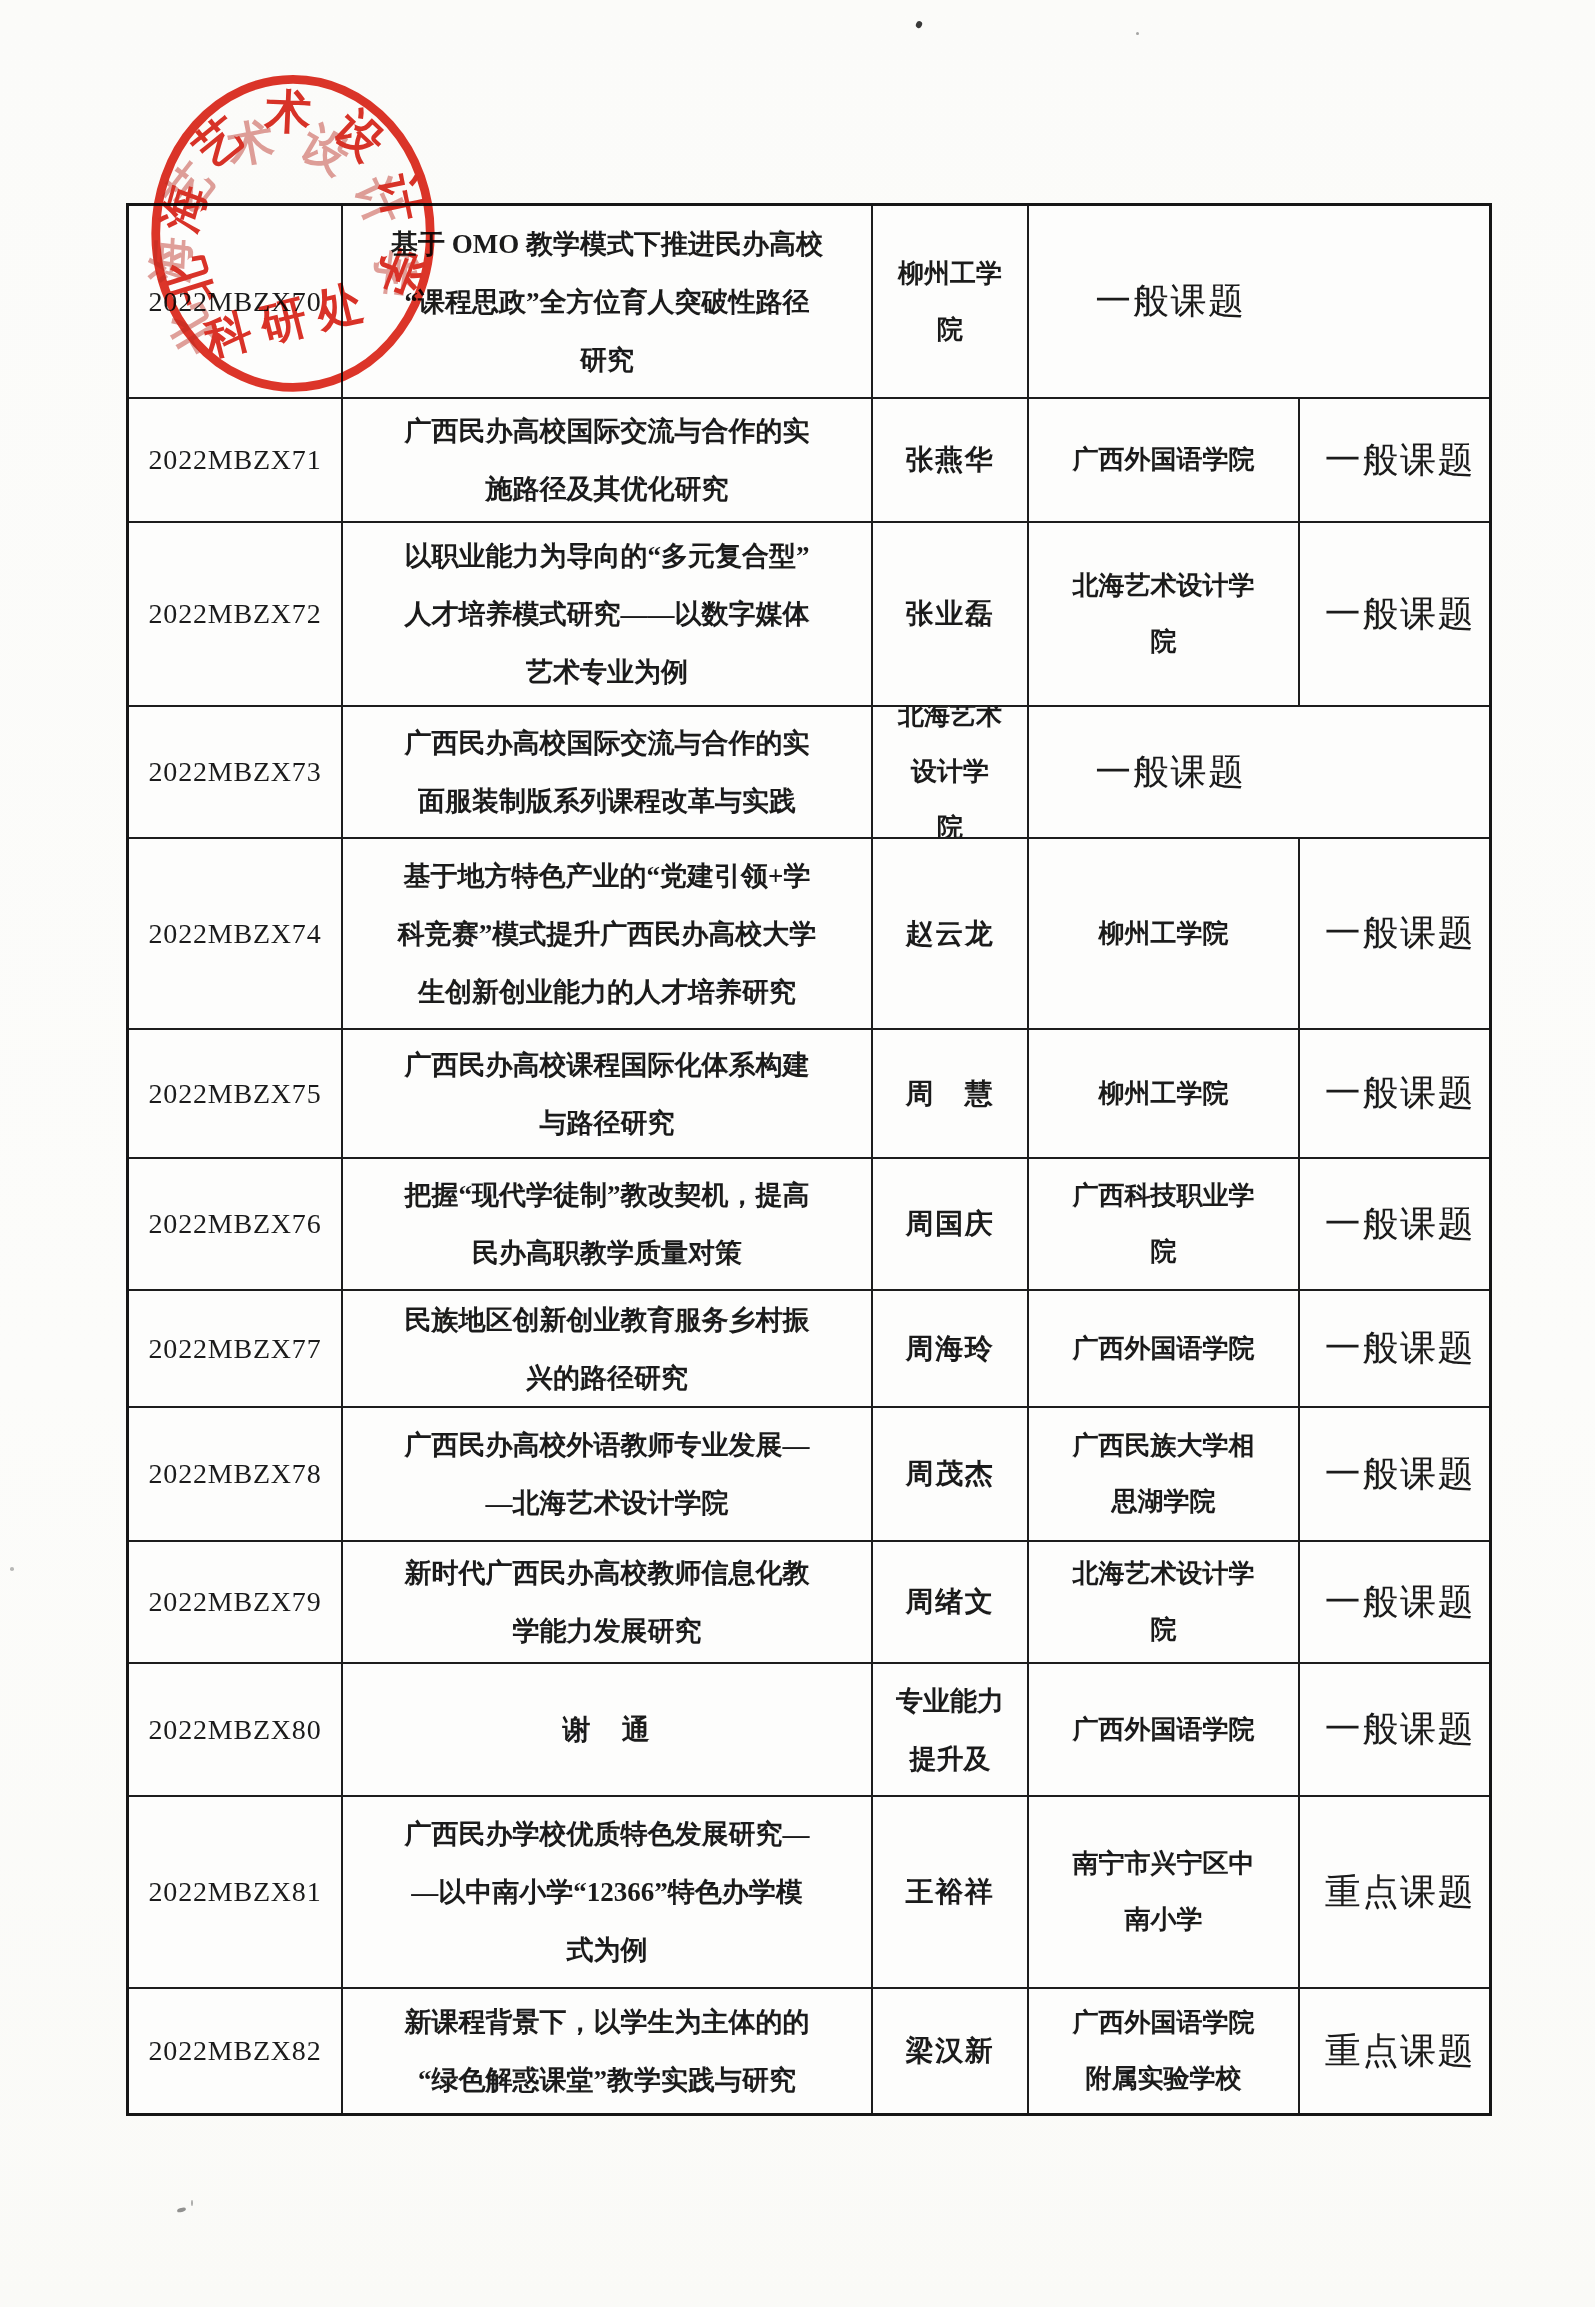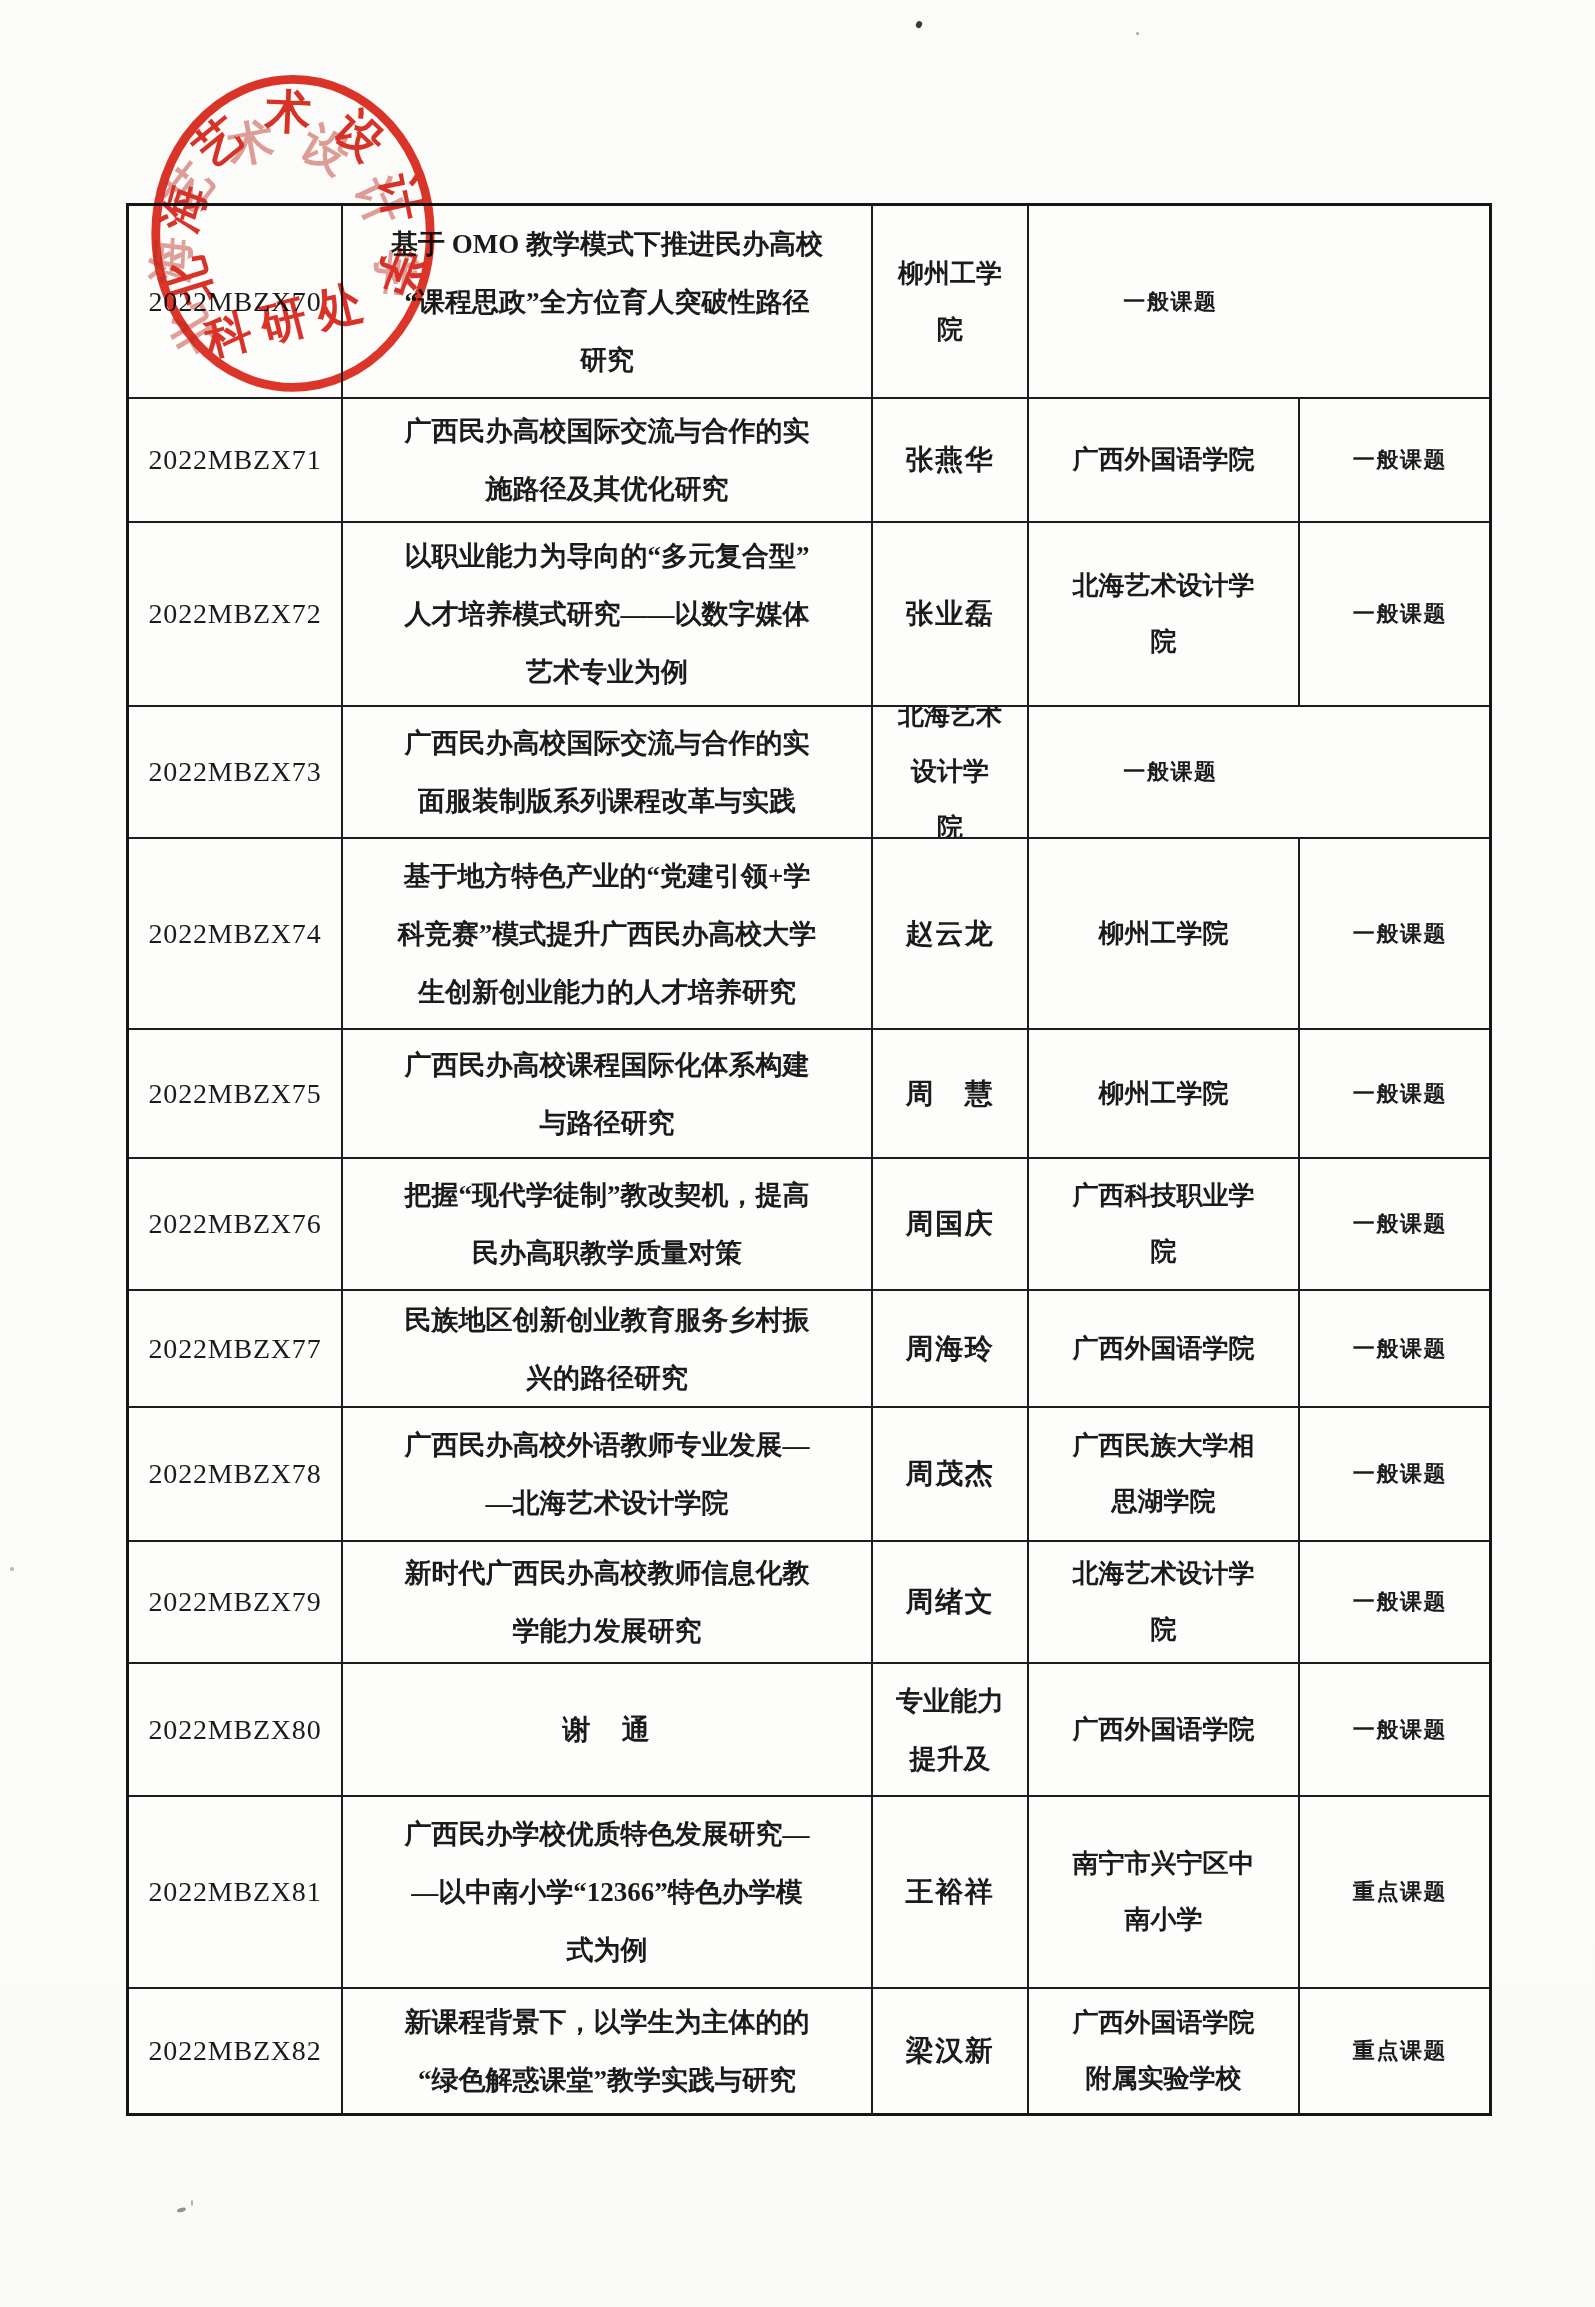--- a/index.html
+++ b/index.html
@@ -35,21 +35,21 @@
     border-right:2.4px solid #1d1d1d;
     box-sizing:border-box;
     white-space:pre-line;
     overflow:hidden;
   }
   .cell:last-child{border-right:none;}
   .c-id{font-size:28px;letter-spacing:0.8px;font-weight:500;}
   .c-title{font-size:27px;line-height:58px;font-weight:600;padding:0 11.2px;}
   .c-name{font-size:28px;font-weight:600;letter-spacing:1.6px;}
   .c-inst{font-size:26px;line-height:56px;font-weight:600;padding:0 23px;}
-  .c-cat{font-size:22px;font-weight:700;letter-spacing:1.6px;padding-left:12px;}
+  .c-cat{font-size:36px;font-weight:400;letter-spacing:1.6px;padding-left:12px;}
   
   .stamp{
     position:absolute;left:142px;top:73px;width:302px;height:324px;
     mix-blend-mode:multiply;
     opacity:0.95;
     pointer-events:none;
   }
   
   .speck{position:absolute;background:#3a3a3a;border-radius:50%;}
   .speck.s1{left:916px;top:21px;width:5.6px;height:7.2px;transform:rotate(25deg);}

